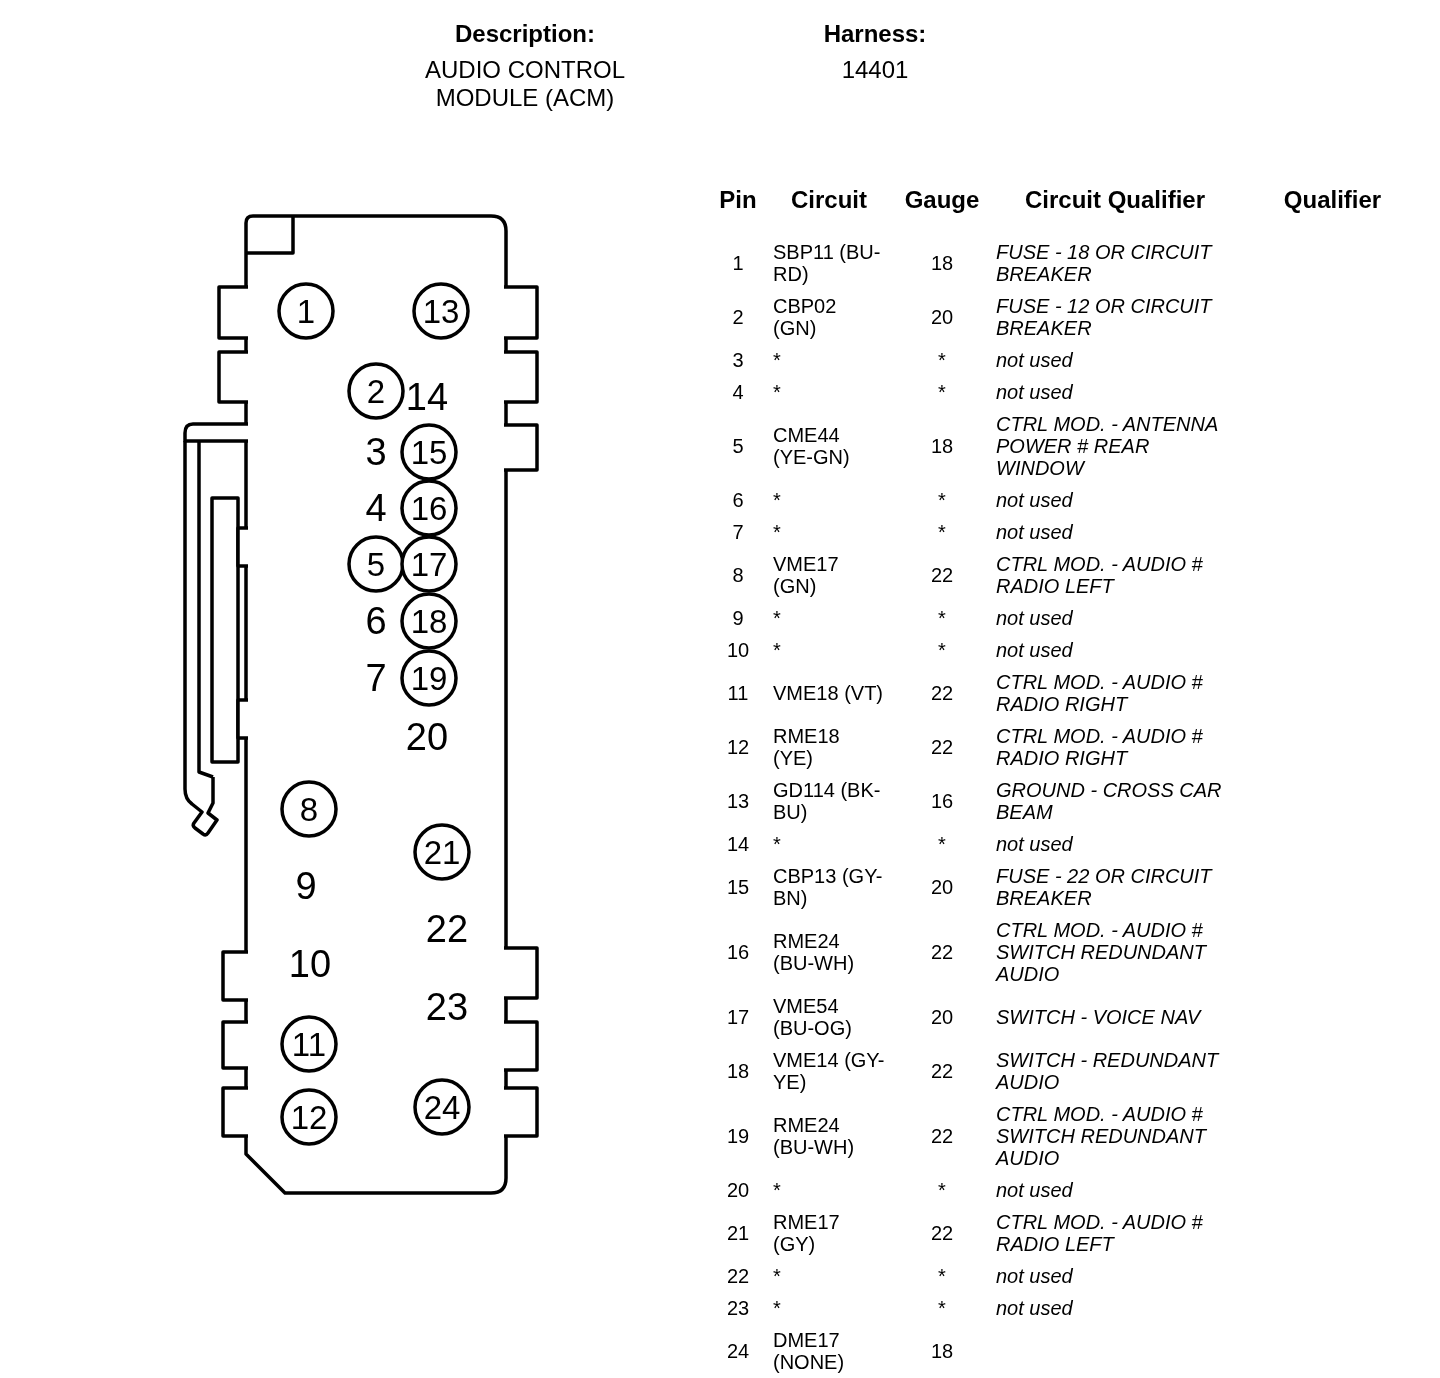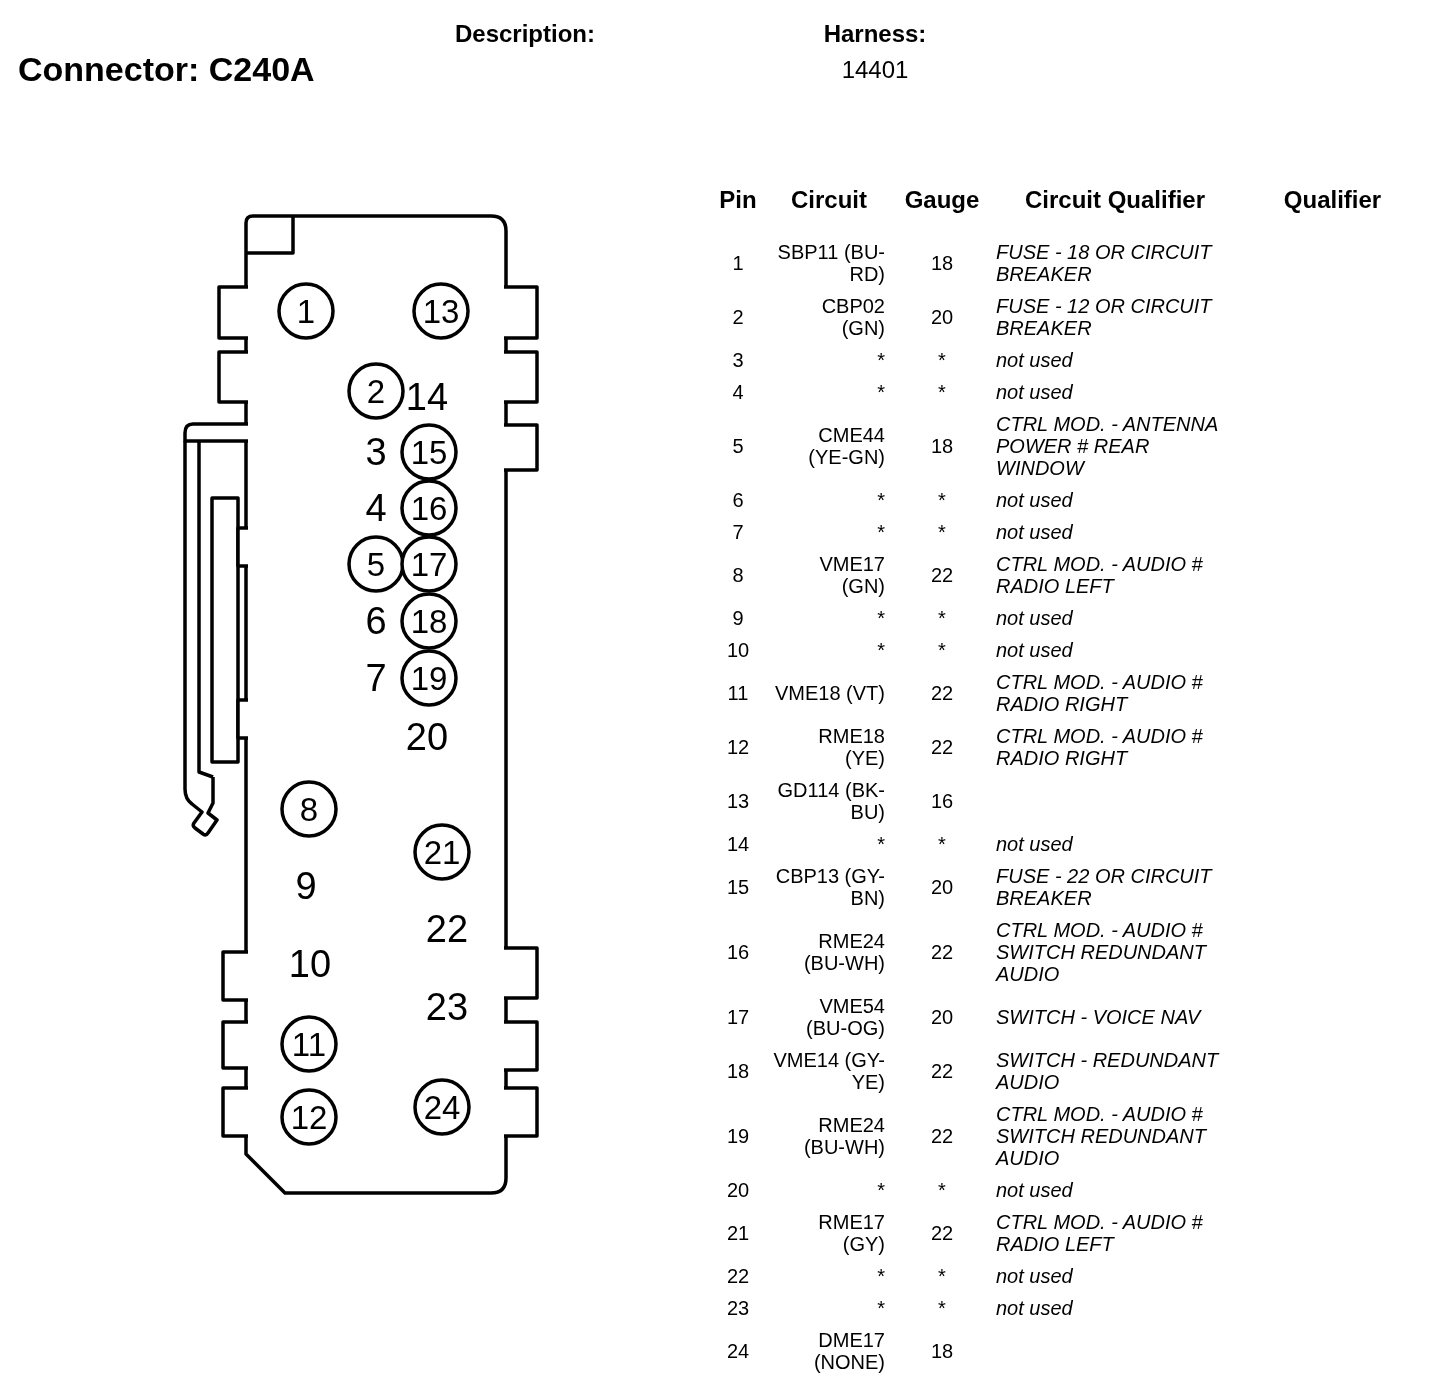--- a/index.html
+++ b/index.html
@@ -17,33 +17,33 @@
   .diagram-wrap svg{display:block;}
   .pin-num{font-family:"Liberation Sans",sans-serif;font-size:38px;fill:#000;}
   .pin-num-circled{font-family:"Liberation Sans",sans-serif;font-size:33px;fill:#000;}
   
   .pin-table{position:absolute;left:712px;top:186px;width:713px;font-size:20px;line-height:22px;}
   .t-head,.t-row{display:grid;grid-template-columns:52px 130px 96px 250px 185px;}
   .t-head{font-size:24px;font-weight:bold;line-height:28px;margin-bottom:22px;}
   .t-head div{text-align:center;}
   .t-row{padding:5px 0;align-items:center;}
   .c-pin,.c-gauge{text-align:center;}
-  .c-circuit{text-align:right;padding:0 9px;}
+  .c-circuit{text-align:left;padding:0 9px;}
   .c-func{text-align:left;padding-left:6px;padding-right:9px;font-style:italic;}
   .c-qual{text-align:center;}
 </style>
 </head>
 <body>
 
 <div class="page">
 
-  <div class="connector-title">Connector: C240A</div>
 
   <div class="hdr-block desc-block">
     <div class="hdr-label">Description:</div>
+    <div>AUDIO CONTROL MODULE (ACM)</div>
   </div>
 
   <div class="hdr-block harness-block">
     <div class="hdr-label">Harness:</div>
     <div>14401</div>
   </div>
 
 
   <div class="diagram-wrap">
     <svg width="420" height="1075" viewBox="160 195 420 1075">
@@ -221,20 +221,21 @@
     <div class="c-circuit">RME18 (YE)</div>
     <div class="c-gauge">22</div>
     <div class="c-func">CTRL MOD. - AUDIO # RADIO RIGHT</div>
     <div class="c-qual"></div>
   </div>
 
   <div class="t-row">
     <div class="c-pin">13</div>
     <div class="c-circuit">GD114 (BK-BU)</div>
     <div class="c-gauge">16</div>
+    <div class="c-func">GROUND - CROSS CAR BEAM</div>
     <div class="c-qual"></div>
   </div>
 
   <div class="t-row">
     <div class="c-pin">14</div>
     <div class="c-circuit">*</div>
     <div class="c-gauge">*</div>
     <div class="c-func">not used</div>
     <div class="c-qual"></div>
   </div>

